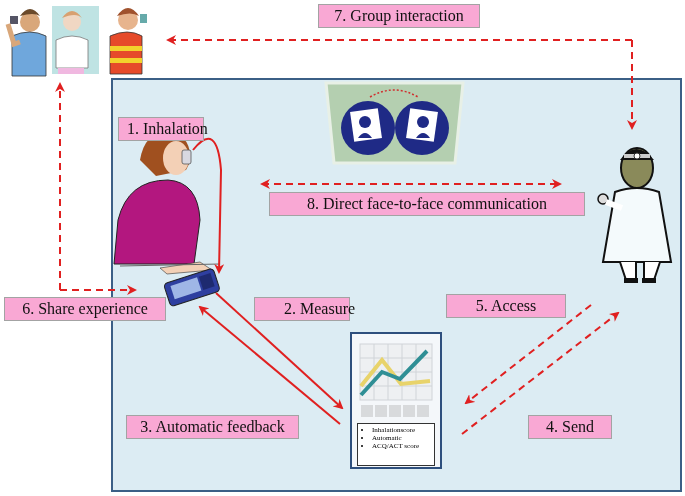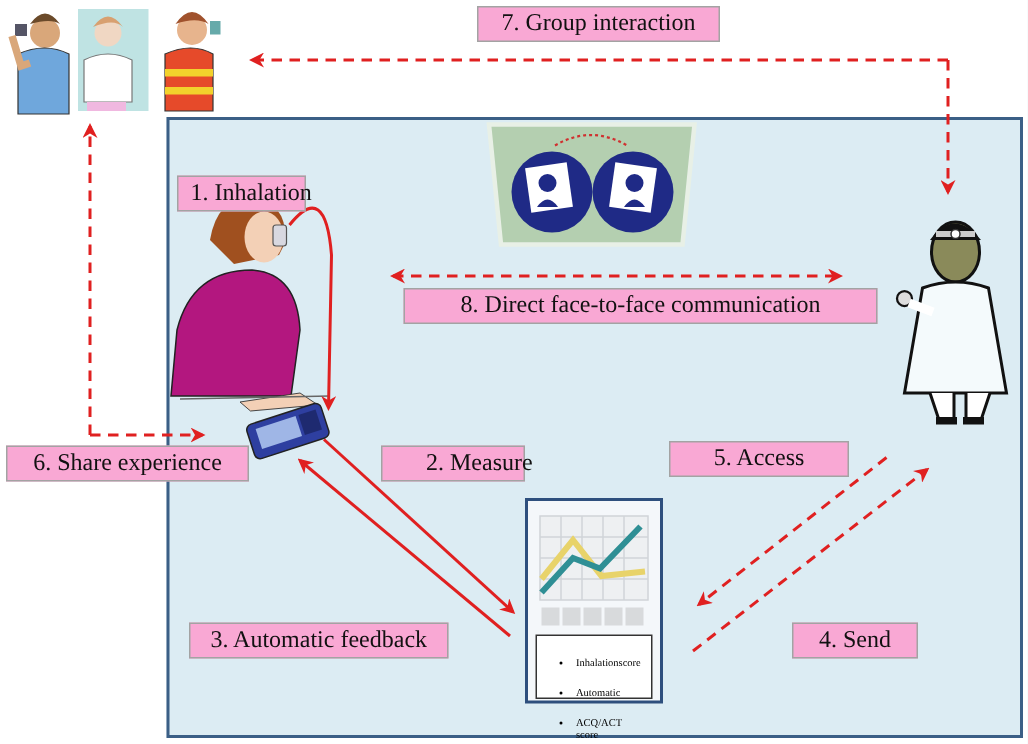--- a/index.html
+++ b/index.html
@@ -8,21 +8,21 @@
   .panel { position: absolute; left: 111px; top: 78px; width: 571px; height: 414px;
            background: #dcecf3; border: 2px solid #3b5f86; box-sizing: border-box; }
   .label { position: absolute; background: #f9a8d4; border: 1px solid #a3a3a3;
            font-size: 16px; color: #111; white-space: nowrap; line-height: 22px;
            padding: 0 8px; box-sizing: border-box; text-align: center; }
   svg.overlay { position: absolute; left: 0; top: 0; }
   .report-legend { position: absolute; left: 357px; top: 423px; width: 78px; height: 43px;
            background: #fff; border: 1px solid #333; font-size: 7px; line-height: 8px;
            padding: 2px 2px 0 4px; box-sizing: border-box; }
   .report-legend ul { margin: 0; padding-left: 10px; }
-  .report-legend li { margin: 12px; }
+  .report-legend li { margin: 0; }
 </style>
 </head>
 <body>
 
 <div class="panel"></div>
 
 <svg class="overlay" width="685" height="496" viewBox="0 0 685 496">
   <defs>
     <marker id="ah" viewBox="0 0 10 10" refX="8" refY="5" markerWidth="5" markerHeight="5" orient="auto-start-reverse">
       <path d="M0,0 L10,5 L0,10 L3,5 z" fill="#e02020"></path>

